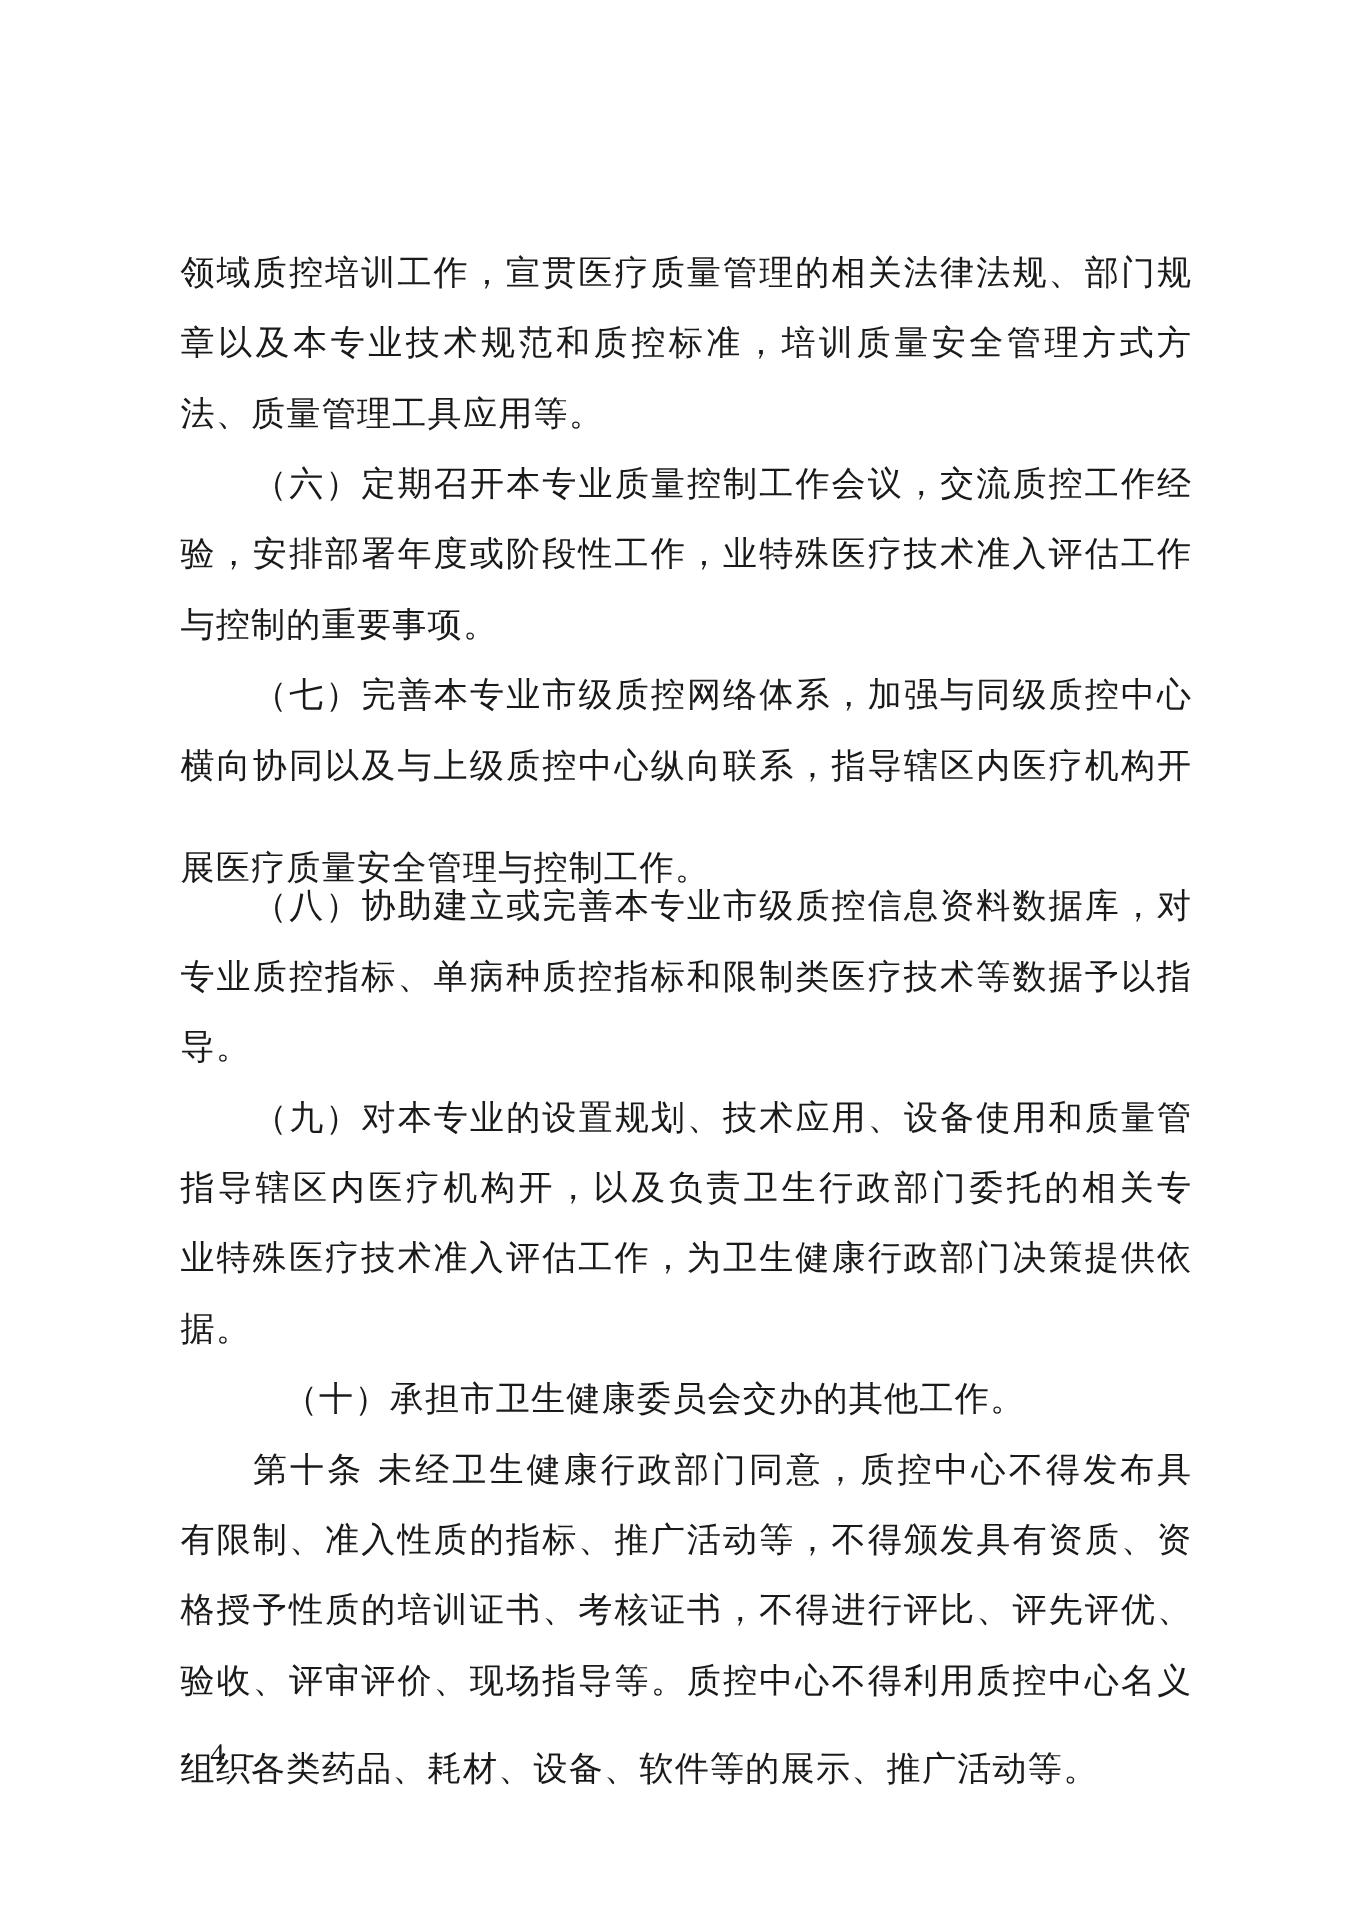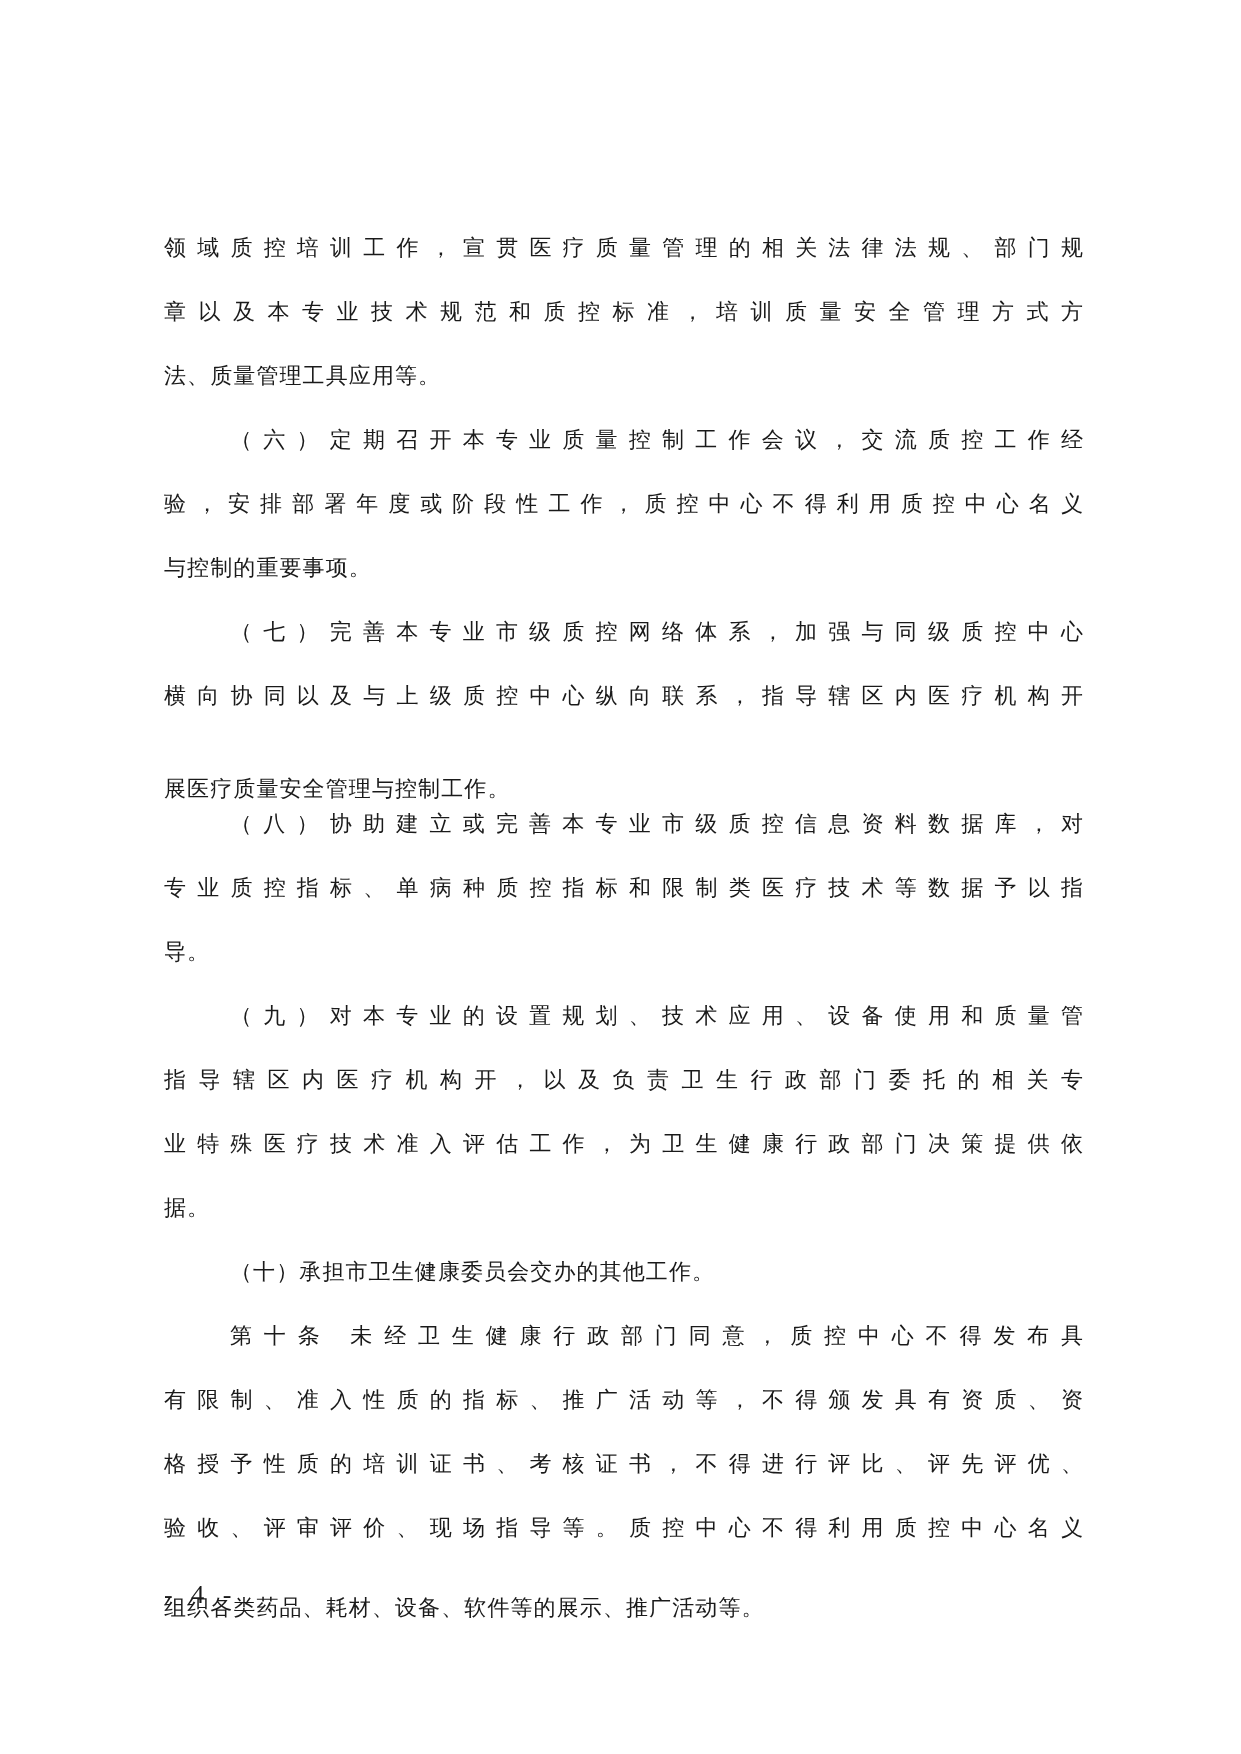--- a/index.html
+++ b/index.html
@@ -20,21 +20,21 @@
       left: 0;
       top: 0;
       width: 1241px;
       height: 1754px;
       background: #ffffff;
     }
     .line {
       position: absolute;
       left: 164px;
       width: 920px;
-      font-size: 22px;
+      font-size: 31px;
       line-height: 40px;
       height: 40px;
       white-space: nowrap;
       letter-spacing: 1.1px;
       text-align: justify;
       text-align-last: justify;
     }
     .line.last {
       text-align-last: left;
     }
@@ -54,33 +54,33 @@
   </style>
 </head>
 <body>
 
 <div class="page">
   <div id="lines">
       <div class="line" style="top: 228px;">领域质控培训工作，宣贯医疗质量管理的相关法律法规、部门规</div>
       <div class="line" style="top: 292px;">章以及本专业技术规范和质控标准，培训质量安全管理方式方</div>
       <div class="line last" style="top: 356px;">法、质量管理工具应用等。</div>
       <div class="line indent" style="top: 420px;">（六）定期召开本专业质量控制工作会议，交流质控工作经</div>
-      <div class="line" style="top: 484px;">验，安排部署年度或阶段性工作，质控中心不得利用质控中心名义</div>
+      <div class="line" style="top: 484px;">验，安排部署年度或阶段性工作，业特殊医疗技术准入评估工作</div>
       <div class="line last" style="top: 548px;">与控制的重要事项。</div>
       <div class="line indent" style="top: 612px;">（七）完善本专业市级质控网络体系，加强与同级质控中心</div>
       <div class="line" style="top: 676px;">横向协同以及与上级质控中心纵向联系，指导辖区内医疗机构开</div>
       <div class="line last" style="top: 769px;">展医疗质量安全管理与控制工作。</div>
       <div class="line indent" style="top: 804px;">（八）协助建立或完善本专业市级质控信息资料数据库，对</div>
       <div class="line" style="top: 868px;">专业质控指标、单病种质控指标和限制类医疗技术等数据予以指</div>
       <div class="line last" style="top: 932px;">导。</div>
       <div class="line indent" style="top: 996px;">（九）对本专业的设置规划、技术应用、设备使用和质量管</div>
       <div class="line" style="top: 1060px;">指导辖区内医疗机构开，以及负责卫生行政部门委托的相关专</div>
       <div class="line" style="top: 1124px;">业特殊医疗技术准入评估工作，为卫生健康行政部门决策提供依</div>
       <div class="line last" style="top: 1188px;">据。</div>
-      <div class="line indent last" style="top: 1252px;">（十）承担市卫生健康委员会交办的其他工作。</div>
+      <div class="line indent last" style="top: 1252px; margin-left: 28px;">（十）承担市卫生健康委员会交办的其他工作。</div>
       <div class="line indent" style="top: 1316px;">第十条 未经卫生健康行政部门同意，质控中心不得发布具</div>
       <div class="line" style="top: 1380px;">有限制、准入性质的指标、推广活动等，不得颁发具有资质、资</div>
       <div class="line" style="top: 1444px;">格授予性质的培训证书、考核证书，不得进行评比、评先评优、</div>
       <div class="line" style="top: 1508px;">验收、评审评价、现场指导等。质控中心不得利用质控中心名义</div>
       <div class="line last" style="top: 1560px; margin-top: 28px;">组织各类药品、耗材、设备、软件等的展示、推广活动等。</div>
     </div>
   <div class="page-number">- 4 -</div>
 </div>
 
 </body></html>

